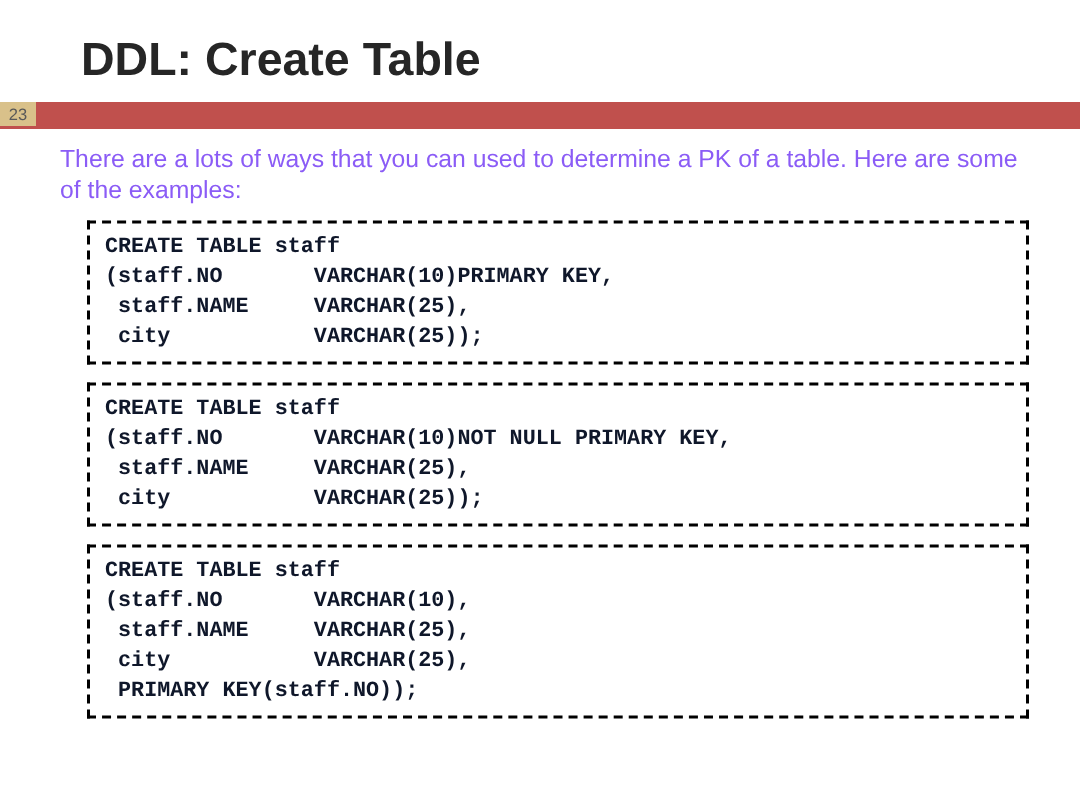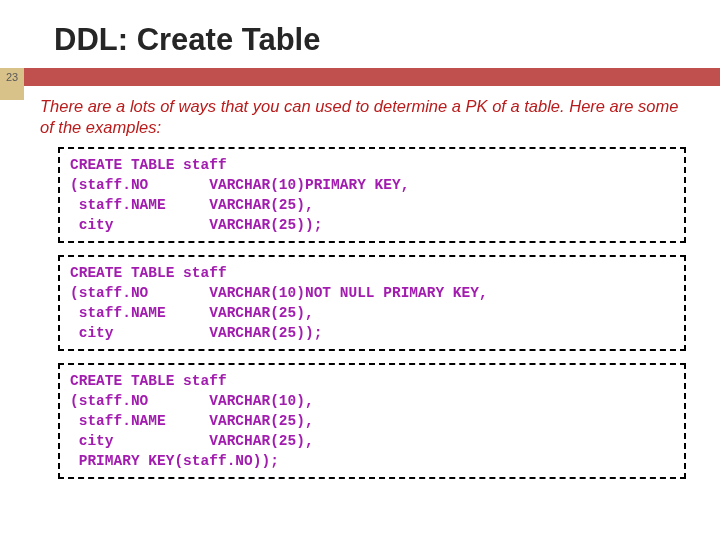--- a/index.html
+++ b/index.html
@@ -21,48 +21,47 @@
   .bar {
     height: 18px;
     background: #c0504d;
     width: 100%;
     position: relative;
   }
   .page-num {
     position: absolute;
     left: 0;
     top: 0;
-    height: 32px;
+    height: 16px;
     width: 24px;
     background: #d9c18a;
     color: #595959;
     font-size: 11px;
     text-align: center;
     line-height: 18px;
   }
   .content {
     padding: 10px 34px 0 40px;
   }
   .intro {
     font-size: 16.5px;
-    color: #b91c1c;
+    color: #8b5cf6;
     line-height: 1.25;
     margin-bottom: 10px;
-    font-style: italic;
   }
   .code-box {
     border: 2px dashed #000;
     padding: 6px 10px 6px 10px;
     margin: 0 0 12px 18px;
     font-family: "Courier New", Courier, monospace;
     font-size: 14.5px;
     font-weight: bold;
     line-height: 1.38;
     white-space: pre;
-    color: #a21caf;
+    color: #0f172a;
   }
 </style>
 </head>
 <body>
 
 <div class="title">DDL: Create Table</div>
 
 <div class="bar">
   <div class="page-num">23</div>
 </div>

